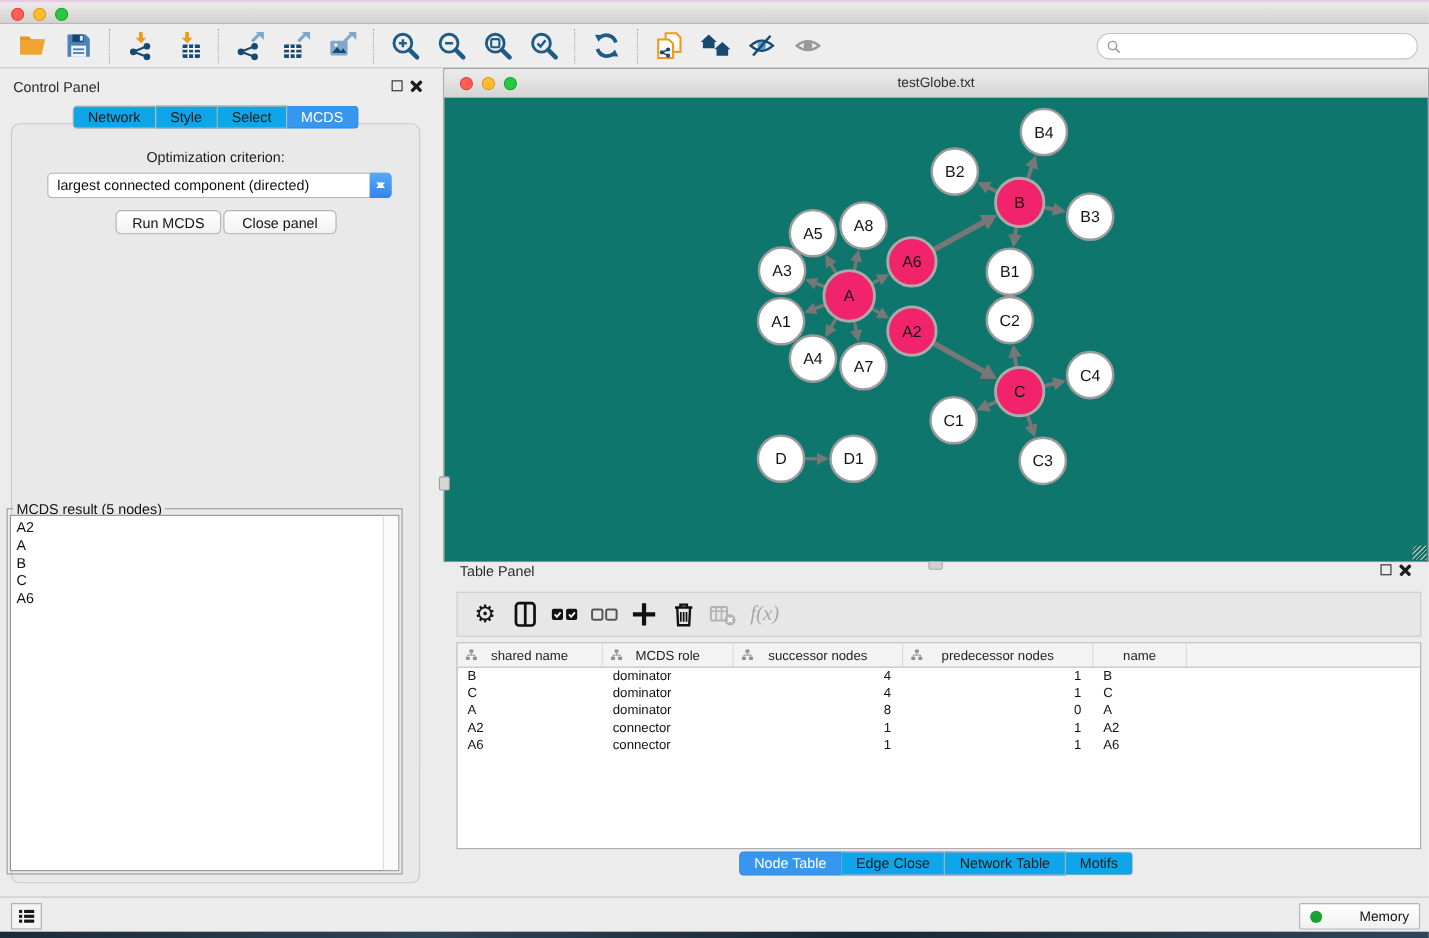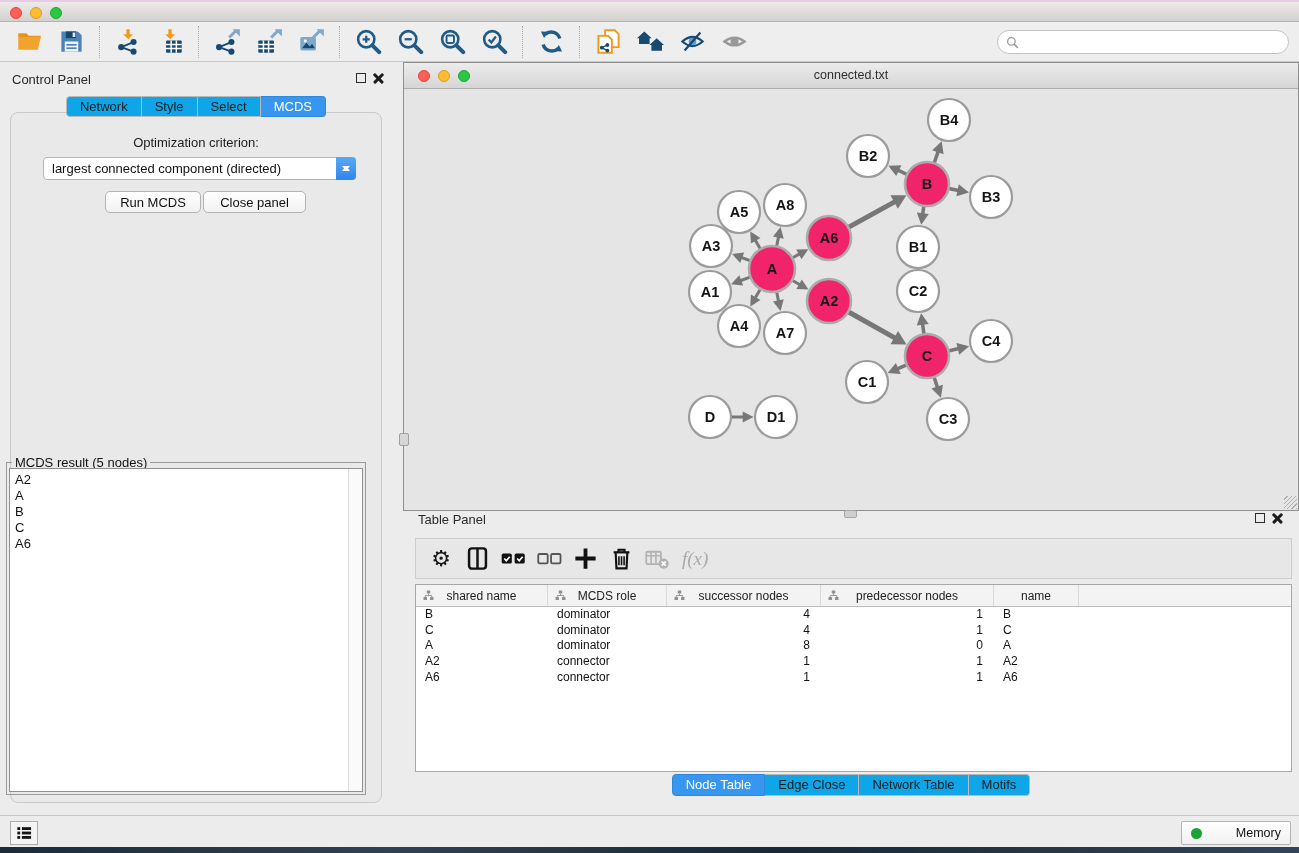--- a/index.html
+++ b/index.html
@@ -65,21 +65,21 @@
   .mcds-items { padding-top:3px; }
 
   
   .network-window { position:absolute; left:403px; top:62px; width:896px; height:449px; background:#fff;
     border:1px solid #8f8f8f; }
   .nw-titlebar { position:absolute; left:0; top:0; right:0; height:26px; background:linear-gradient(#ececec,#d5d5d5);
     border-bottom:1px solid #ababab; }
   .nw-titlebar .tl { top:7px; }
   .nw-titlebar .tl.red { left:14px; } .nw-titlebar .tl.yellow { left:34px; } .nw-titlebar .tl.green { left:54px; }
   .nw-title { position:absolute; left:0; right:0; top:5px; text-align:center; font-size:12.5px; color:#2e2e2e; }
-  .nw-canvas { position:absolute; left:0; top:26px; right:0; bottom:0; background:#e5e5e5;font-weight:bold; }
+  .nw-canvas { position:absolute; left:0; top:26px; right:0; bottom:0; background:#0f766e; }
   #graph-svg { position:absolute; left:0; top:0; }
   #graph-svg text { font-family:"Liberation Sans",sans-serif; }
   .nw-left-grip { position:absolute; left:-5px; top:370px; width:10px; height:13px; background:#d6d6d6;
     border:1px solid #a0a0a0; border-radius:2px; }
   .nw-resize { position:absolute; right:1px; bottom:1px; width:13px; height:13px;
     background:repeating-linear-gradient(135deg, transparent 0 2px, #b0b0b0 2px 3px); }
   .splitter-handle { position:absolute; left:844px; top:510px; width:13px; height:8px; background:#d0d0d0;
     border:1px solid #a6a6a6; border-radius:2px; }
 
   
@@ -308,21 +308,21 @@
         <div class="mcds-scroll"></div>
       </div>
     </div>
   </div>
 
   <div class="network-window">
     <div class="nw-titlebar">
       <span class="tl red"></span>
       <span class="tl yellow"></span>
       <span class="tl green"></span>
-      <div class="nw-title">connected.txt</div>
+      <div class="nw-title">testGlobe.txt</div>
     </div>
     <div class="nw-canvas">
       <svg id="graph-svg" width="894" height="421" viewBox="404 89 894 421">
           <line x1="760.9772020480825" y1="249.96062171941523" x2="755.1834715384971" y2="239.95326902104037" stroke="#777777" stroke-width="3"></line>
           <polygon points="750.2733160871884,231.47209142332534 760.444352379185,238.06299581854213 750.9246632388925,243.57439479450088" fill="#777777"></polygon>
           <line x1="776.3793183343823" y1="247.44027896919482" x2="778.5703644454296" y2="236.65359042250034" stroke="#777777" stroke-width="3"></line>
           <polygon points="780.5211517034727,227.0497146905962 783.7612347788408,238.72840732567798 772.9813742634383,236.5387481584868" fill="#777777"></polygon>
           <line x1="751.4146596993365" y1="261.2383143128646" x2="741.2230223505195" y2="257.3955658042942" stroke="#777777" stroke-width="3"></line>
           <polygon points="732.0531889438603,253.93808763457028 744.0991410586971,252.60203462399815 740.2182982151294,262.89470477432985" fill="#777777"></polygon>
           <line x1="751.3735431949815" y1="276.6517501050875" x2="740.2833888546407" y2="280.7658396184397" stroke="#777777" stroke-width="3"></line>

